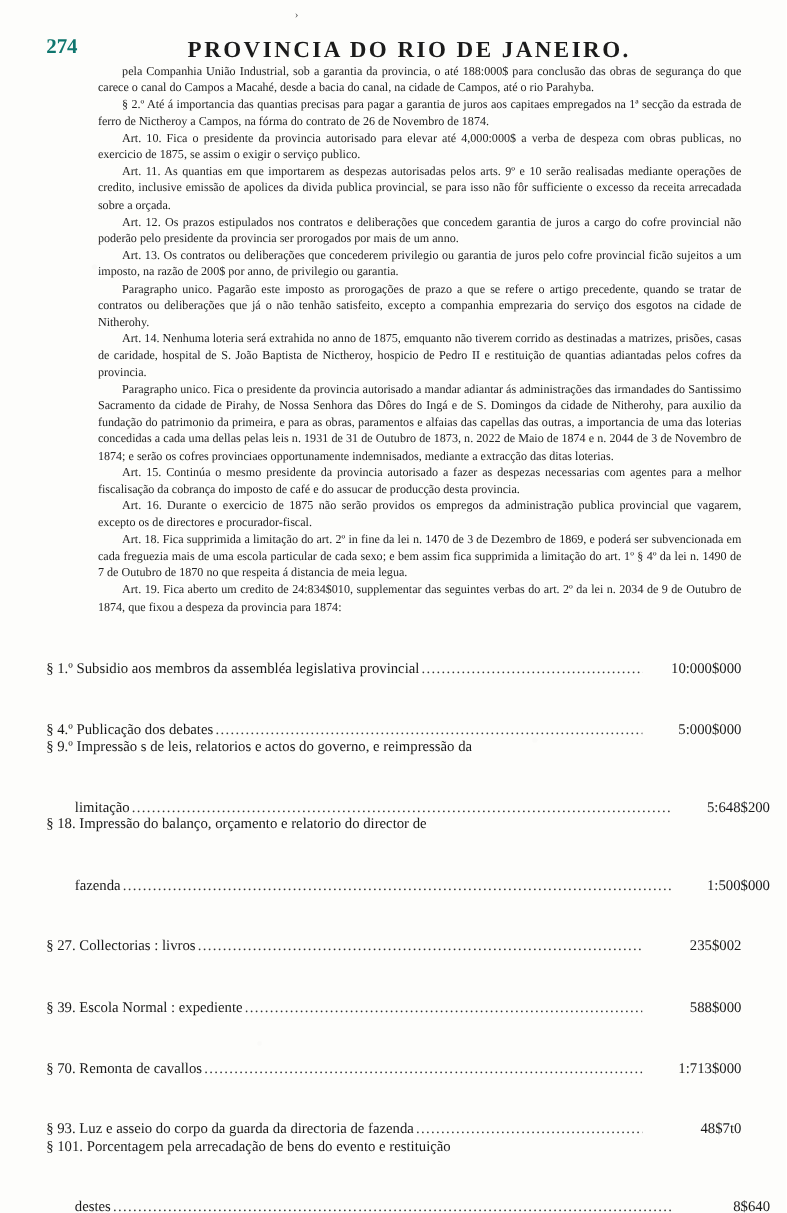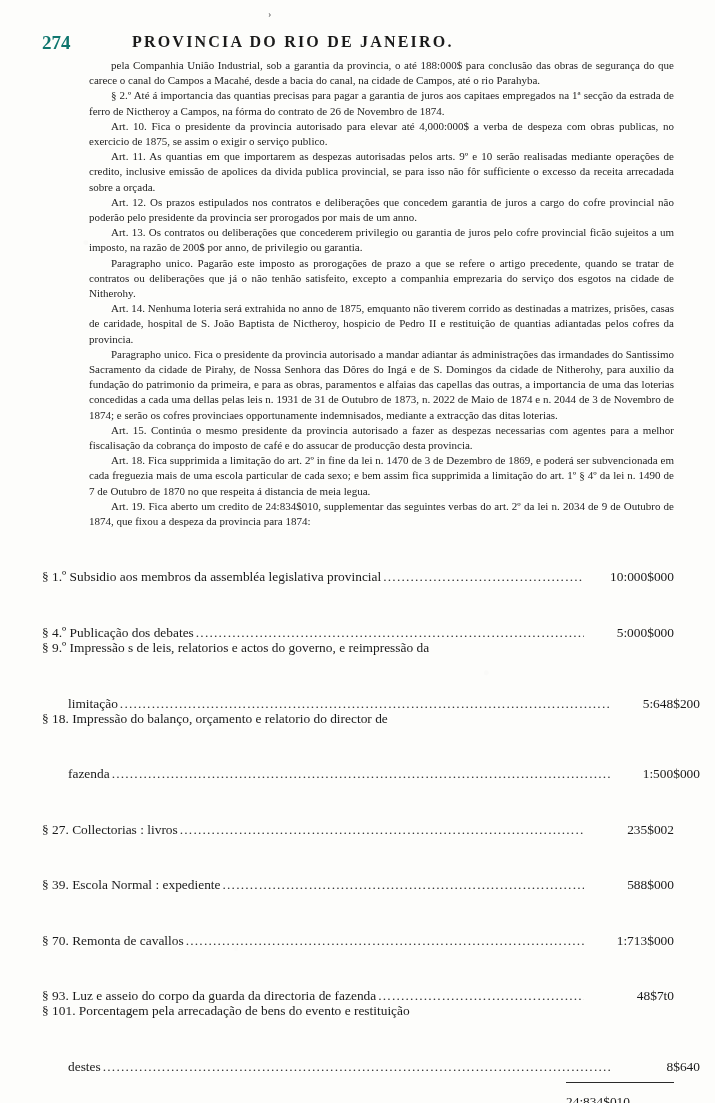--- a/index.html
+++ b/index.html
@@ -47,22 +47,22 @@
     font-size: 19px;
     font-weight: bold;
     letter-spacing: 0px;
     color: #0f766e;
   }
   .running-title {
     position: absolute;
     left: 90px;
     top: 3px;
     width: 480px;
-    text-align: left;
-    font-size: 16px;
+    text-align: center;
+    font-size: 21px;
     font-weight: bold;
     letter-spacing: 2.2px;
     color: #1b1b1b;
   }
   .body-text {
     font-size: 11px;
     line-height: 15.2px;
     text-align: justify;
     color: #232323;
     margin-left: 47px;
@@ -144,20 +144,21 @@
       <p class="para">pela Companhia União Industrial, sob a garantia da provincia, o até 188:000$ para conclusão das obras de segurança do que carece o canal do Campos a Macahé, desde a bacia do canal, na cidade de Campos, até o rio Parahyba.</p>
       <p class="para">§ 2.º Até á importancia das quantias precisas para pagar a garantia de juros aos capitaes empregados na 1ª secção da estrada de ferro de Nictheroy a Campos, na fórma do contrato de 26 de Novembro de 1874.</p>
       <p class="para">Art. 10. Fica o presidente da provincia autorisado para elevar até 4,000:000$ a verba de despeza com obras publicas, no exercicio de 1875, se assim o exigir o serviço publico.</p>
       <p class="para">Art. 11. As quantias em que importarem as despezas autorisadas pelos arts. 9º e 10 serão realisadas mediante operações de credito, inclusive emissão de apolices da divida publica provincial, se para isso não fôr sufficiente o excesso da receita arrecadada sobre a orçada.</p>
       <p class="para">Art. 12. Os prazos estipulados nos contratos e deliberações que concedem garantia de juros a cargo do cofre provincial não poderão pelo presidente da provincia ser prorogados por mais de um anno.</p>
       <p class="para">Art. 13. Os contratos ou deliberações que concederem privilegio ou garantia de juros pelo cofre provincial ficão sujeitos a um imposto, na razão de 200$ por anno, de privilegio ou garantia.</p>
       <p class="para">Paragrapho unico. Pagarão este imposto as prorogações de prazo a que se refere o artigo precedente, quando se tratar de contratos ou deliberações que já o não tenhão satisfeito, excepto a companhia emprezaria do serviço dos esgotos na cidade de Nitherohy.</p>
       <p class="para">Art. 14. Nenhuma loteria será extrahida no anno de 1875, emquanto não tiverem corrido as destinadas a matrizes, prisões, casas de caridade, hospital de S. João Baptista de Nictheroy, hospicio de Pedro II e restituição de quantias adiantadas pelos cofres da provincia.</p>
       <p class="para">Paragrapho unico. Fica o presidente da provincia autorisado a mandar adiantar ás administrações das irmandades do Santissimo Sacramento da cidade de Pirahy, de Nossa Senhora das Dôres do Ingá e de S. Domingos da cidade de Nitherohy, para auxilio da fundação do patrimonio da primeira, e para as obras, paramentos e alfaias das capellas das outras, a importancia de uma das loterias concedidas a cada uma dellas pelas leis n. 1931 de 31 de Outubro de 1873, n. 2022 de Maio de 1874 e n. 2044 de 3 de Novembro de 1874; e serão os cofres provinciaes opportunamente indemnisados, mediante a extracção das ditas loterias.</p>
       <p class="para">Art. 15. Continúa o mesmo presidente da provincia autorisado a fazer as despezas necessarias com agentes para a melhor fiscalisação da cobrança do imposto de café e do assucar de producção desta provincia.</p>
+      <p class="para">Art. 16. Durante o exercicio de 1875 não serão providos os empregos da administração publica provincial que vagarem, excepto os de directores e procurador-fiscal.</p>
       <p class="para">Art. 18. Fica supprimida a limitação do art. 2º in fine da lei n. 1470 de 3 de Dezembro de 1869, e poderá ser subvencionada em cada freguezia mais de uma escola particular de cada sexo; e bem assim fica supprimida a limitação do art. 1º § 4º da lei n. 1490 de 7 de Outubro de 1870 no que respeita á distancia de meia legua.</p>
       <p class="para">Art. 19. Fica aberto um credito de 24:834$010, supplementar das seguintes verbas do art. 2º da lei n. 2034 de 9 de Outubro de 1874, que fixou a despeza da provincia para 1874:</p>
     </div>
 
     <div class="budget">
 
       <div class="bline">
         <span class="lbl">§ 1.º Subsidio aos membros da assembléa legislativa provincial</span>
         <span class="dots">.................................................................................................................</span>
         <span class="amt">10:000$000</span>

